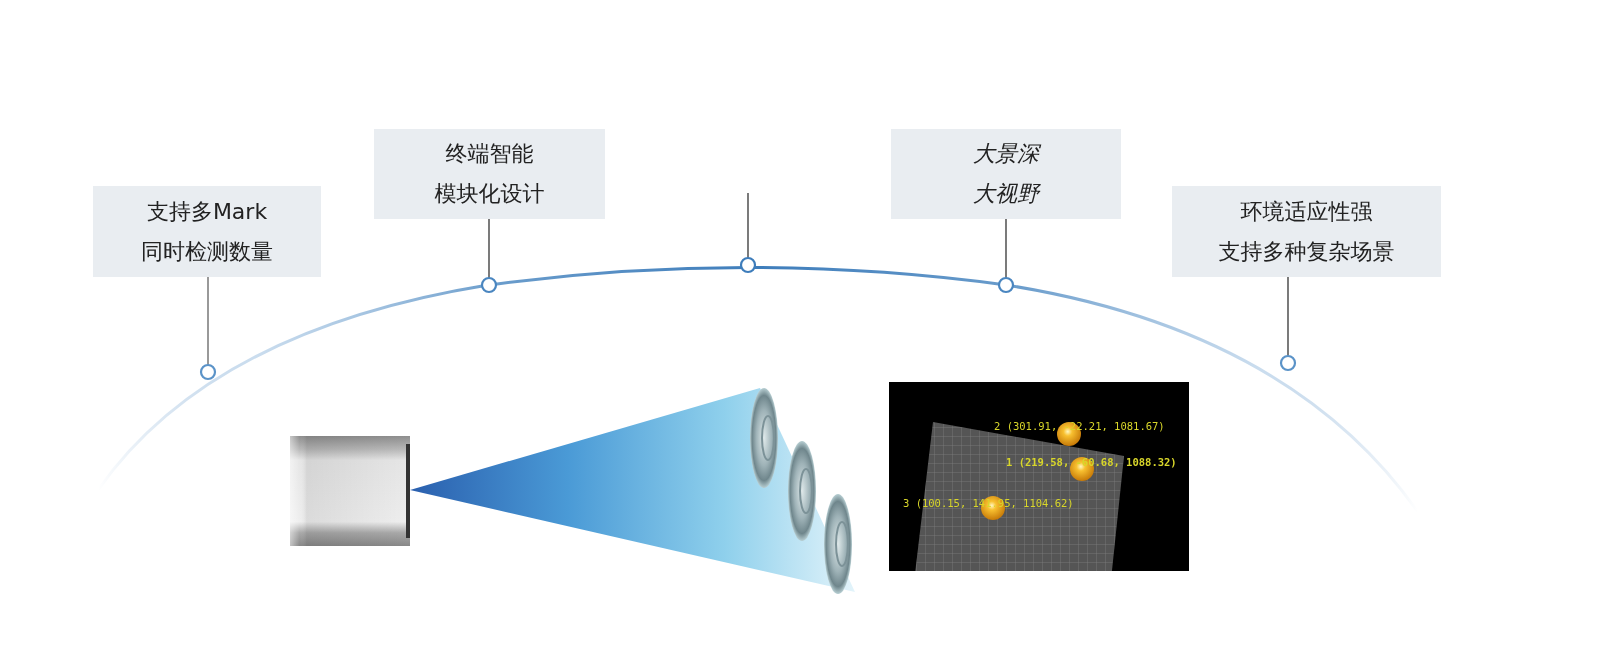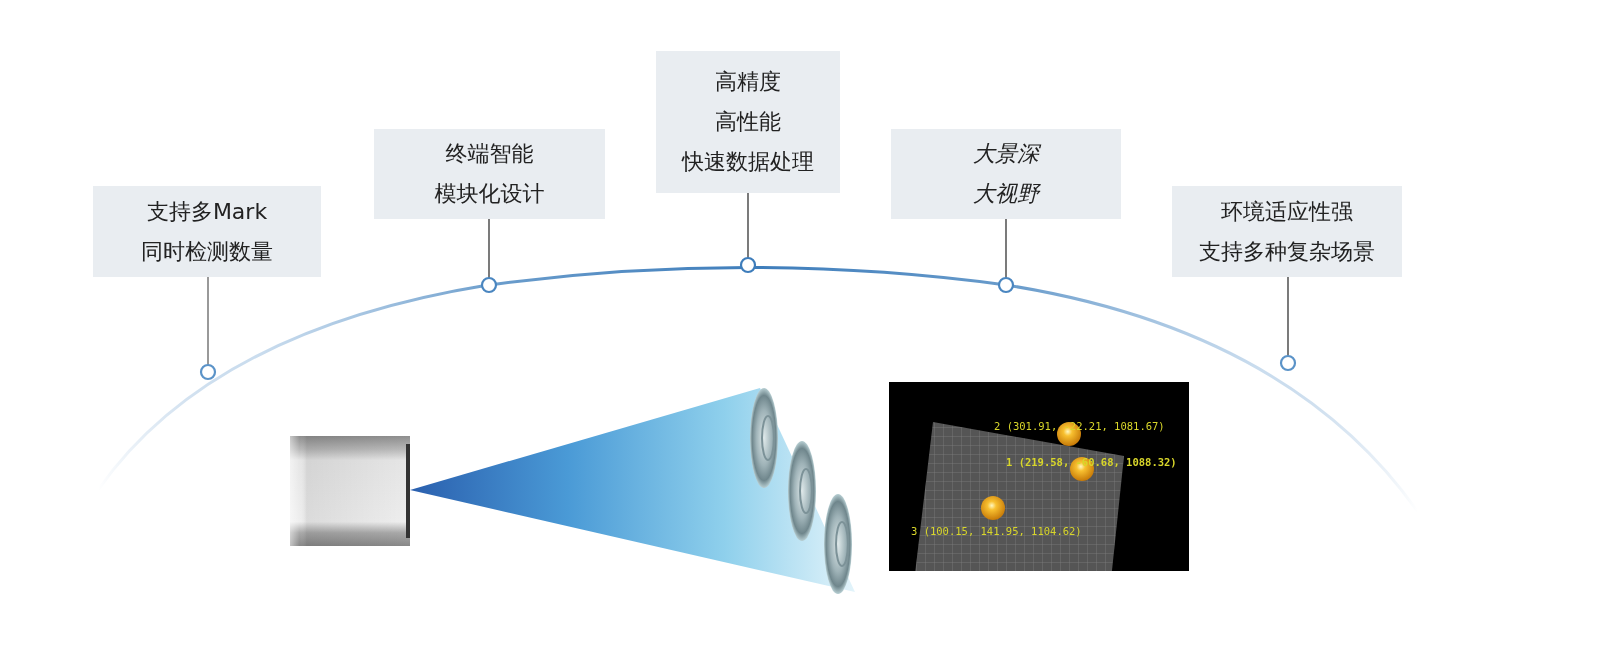--- a/index.html
+++ b/index.html
@@ -51,30 +51,25 @@
   </svg>
 
   <div class="feature-box" style="left:93px;top:186px;width:228px;height:91px;">
     <span>支持多Mark</span>
     <span>同时检测数量</span>
   </div>
   <div class="feature-box" style="left:374px;top:129px;width:231px;height:90px;">
     <span>终端智能</span>
     <span>模块化设计</span>
   </div>
-  <div class="feature-box" style="left:656px;top:51px;width:184px;height:142px;">
-    <span>高精度</span>
-    <span>高性能</span>
-    <span>快速数据处理</span>
-  </div>
   <div class="feature-box" style="left:891px;top:129px;width:230px;height:90px;font-style:italic;">
     <span>大景深</span>
     <span>大视野</span>
   </div>
-  <div class="feature-box" style="left:1172px;top:186px;width:230px;height:91px;">
+  <div class="feature-box" style="left:1172px;top:186px;width:269px;height:91px;">
     <span>环境适应性强</span>
     <span>支持多种复杂场景</span>
   </div>
 
   <svg class="camera" viewBox="0 0 120 110">
     <defs>
       <linearGradient id="camV" x1="0" x2="0" y1="0" y2="1">
         <stop offset="0" stop-color="#8e8e8e"></stop>
         <stop offset="0.12" stop-color="#b8b8b8"></stop>
         <stop offset="0.22" stop-color="#e6e6e6"></stop>
@@ -137,16 +132,16 @@
           <stop offset="1" stop-color="#c77a08"></stop>
         </radialGradient>
       </defs>
       <polygon points="44,40 235,74 220,217 23,217" fill="url(#grid)"></polygon>
       <circle cx="180" cy="52" r="12" fill="url(#ball)"></circle>
       <circle cx="193" cy="87" r="12" fill="url(#ball)"></circle>
       <circle cx="104" cy="126" r="12" fill="url(#ball)"></circle>
     </svg>
     <span class="label" style="left:105px;top:38px;">2 (301.91, -22.21, 1081.67)</span>
     <span class="label" style="left:117px;top:74px;font-weight:bold;">1 (219.58, -60.68, 1088.32)</span>
-    <span class="label" style="left:22px;top:115px;margin-top:28px;">3 (100.15, 141.95, 1104.62)</span>
+    <span class="label" style="left:14px;top:115px;">3 (100.15, 141.95, 1104.62)</span>
   </div>
 
 </div>
 
 </body></html>

